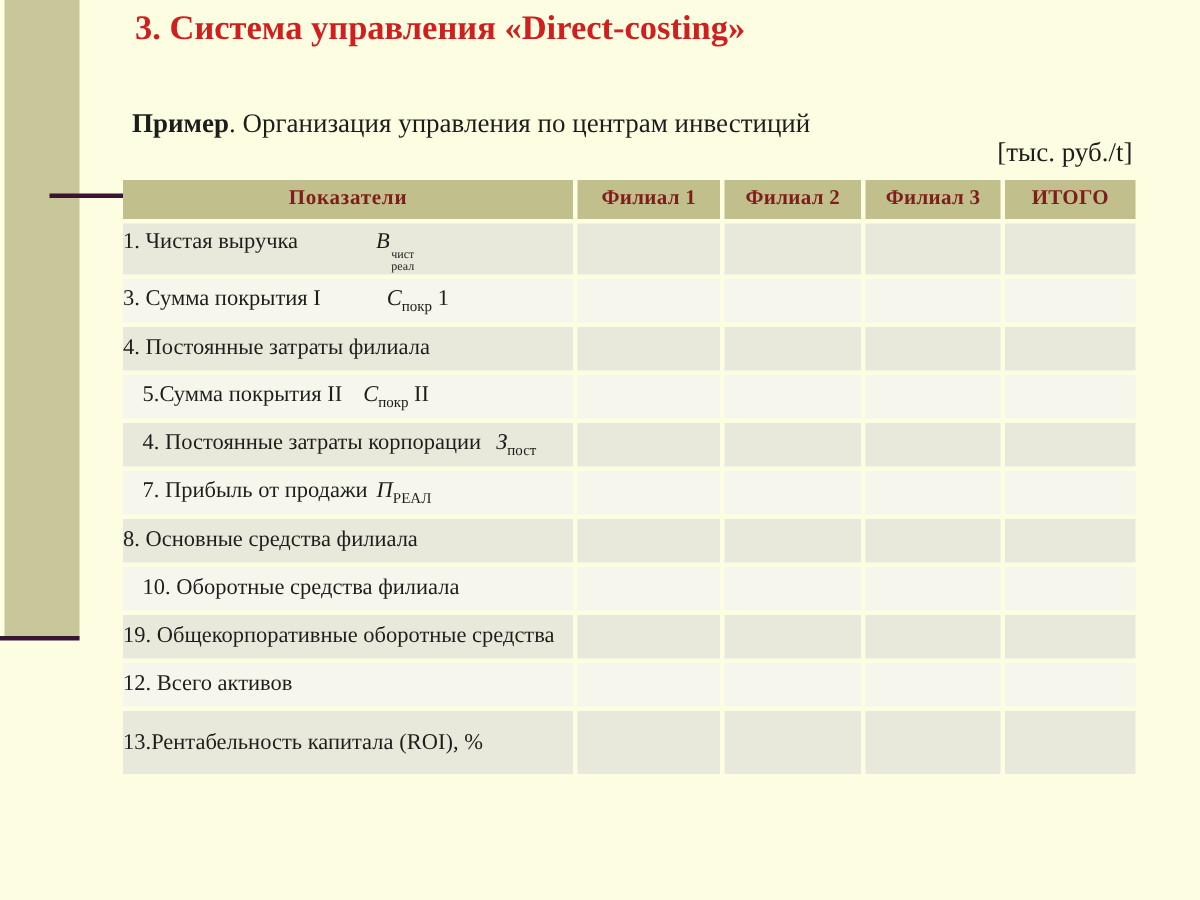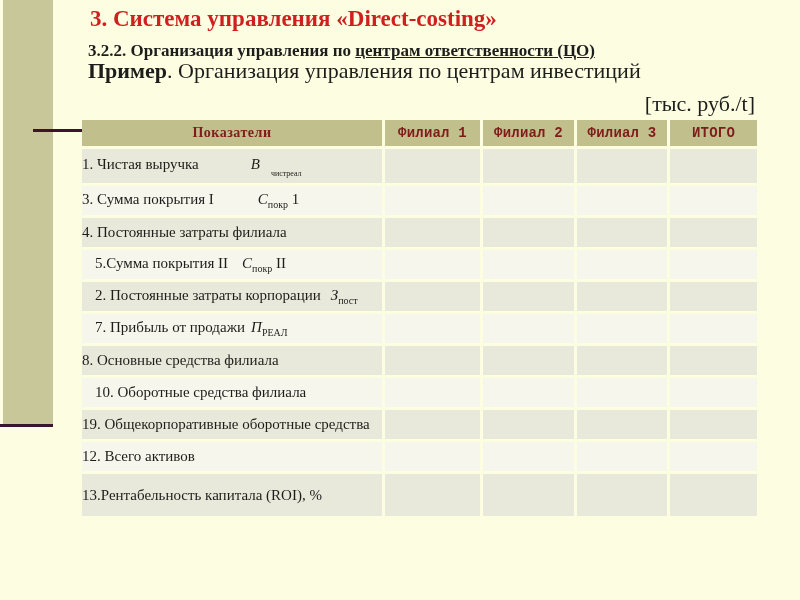--- a/index.html
+++ b/index.html
@@ -33,64 +33,64 @@
     font-size: 23px; font-weight: bold;
     color: #d01f1f; white-space: nowrap;
   }
   .subtitle {
     position: absolute; left: 88px; top: 41px;
     font-size: 17px; font-weight: bold;
     white-space: nowrap;
   }
   .subtitle .u { text-decoration: underline; }
   .example-line {
-    position: absolute; left: 88px; top: 58px;
-    font-size: 22px; white-space: nowrap;
+    position: absolute; left: 88px; top: 72px;
+    font-size: 18px; white-space: nowrap;
   }
   .example-line .b { font-weight: bold; }
   .unit-label {
     position: absolute; right: 45px; top: 91px;
-    font-size: 22px;
+    font-size: 18px;
   }
   
   table.dc {
     position: absolute; left: 79px; top: 117px;
     border-collapse: separate; border-spacing: 3px;
     table-layout: fixed;
   }
   table.dc th, table.dc td { padding: 0; margin: 0; }
   thead th {
     height: 26px;
     background: #c1c08c;
     color: #7f1d1d;
     font-size: 14px; font-weight: bold;
     text-align: center; vertical-align: middle;
   }
   thead th.ind-head { font-family: "Liberation Serif", serif; letter-spacing: 0.5px; }
-  thead th.fil-head { font-family: Liberation Mono, monospace; letter-spacing: 0.2px; }
+  thead th.fil-head { font-family: Liberation Serif, serif; letter-spacing: 0.2px; }
   tbody td { height: 29px; vertical-align: middle; }
   tbody tr:nth-child(odd) td { background: #e9e9db; }
   tbody tr:nth-child(even) td { background: #f6f6ec; }
   tbody tr:nth-child(1) td { height: 34px; }
   tbody tr:nth-child(11) td { height: 42px; }
   td.label-cell {
     font-size: 15px;
     padding: 2px 4px 2px 8px;
     line-height: 1.35;
   }
   tbody tr:nth-child(11) td.label-cell .row-label {
     display: inline-block; padding-left: 14px; text-indent: -14px;
   }
   .formula { white-space: nowrap; }
   .f-base { font-style: italic; font-size: 15px; }
   .f-sub { font-size: 10px; }
   .f-after { font-size: 15px; }
   .f-stack {
-    display: inline-flex; 
-    vertical-align: -7px; line-height: 1; margin-left: 11px;
+    display: inline-flex; flex-direction: column;
+    vertical-align: -7px; line-height: 1; margin-left: 1px;
   }
   .f-stack span { font-size: 8px; }
   .formula { margin-left: 14px; }
   tbody tr:nth-child(1) .formula { margin-left: 52px; }
   tbody tr:nth-child(2) .formula { margin-left: 44px; }
   tbody tr:nth-child(3) .formula { margin-left: 52px; }
   tbody tr:nth-child(5) .formula { margin-left: 10px; }
   tbody tr:nth-child(6) .formula { margin-left: 6px; }
   tbody tr:nth-child(7) .formula { margin-left: 12px; text-align: center; }
   
@@ -103,22 +103,20 @@
 <body>
 
 <div class="slide">
 
   <div class="side-bar"></div>
   <div class="accent-line-top"></div>
   <div class="accent-line-bottom"></div>
 
   <div class="title">3. Система управления  «Direct-costing»</div>
 
-  <div class="subtitle"><span>3.2.2. Организация управления по </span><span class="u">центрам ответственности (ЦО)</span>
-  </div>
 
   <div class="example-line"><span class="b">Пример</span><span>. Организация управления по центрам инвестиций</span>
   </div>
 
   <div class="unit-label">[тыс. руб./t]</div>
 
   <table class="dc">
     <colgroup>
       <col style="width:300px">
       <col style="width:95px">
@@ -170,21 +168,21 @@
     <tr>
       <td class="label-cell"><span class="row-label">5.Сумма покрытия  II</span><span class="formula"><span class="f-base">С</span><sub class="f-sub">покр</sub><span class="f-after"> II</span></span>
       </td>
       <td class="val-cell"></td>
       <td class="val-cell"></td>
       <td class="val-cell"></td>
       <td class="val-cell"></td>
     </tr>
 
     <tr>
-      <td class="label-cell"><span class="row-label">2. Постоянные затраты корпорации</span><span class="formula"><span class="f-base">З</span><sub class="f-sub">пост</sub><span class="f-after"></span></span>
+      <td class="label-cell"><span class="row-label">4. Постоянные затраты корпорации</span><span class="formula"><span class="f-base">З</span><sub class="f-sub">пост</sub><span class="f-after"></span></span>
       </td>
       <td class="val-cell"></td>
       <td class="val-cell"></td>
       <td class="val-cell"></td>
       <td class="val-cell"></td>
     </tr>
 
     <tr>
       <td class="label-cell"><span class="row-label">7. Прибыль от продажи</span><span class="formula"><span class="f-base">П</span><sub class="f-sub">РЕАЛ</sub><span class="f-after"></span></span>
       </td>

